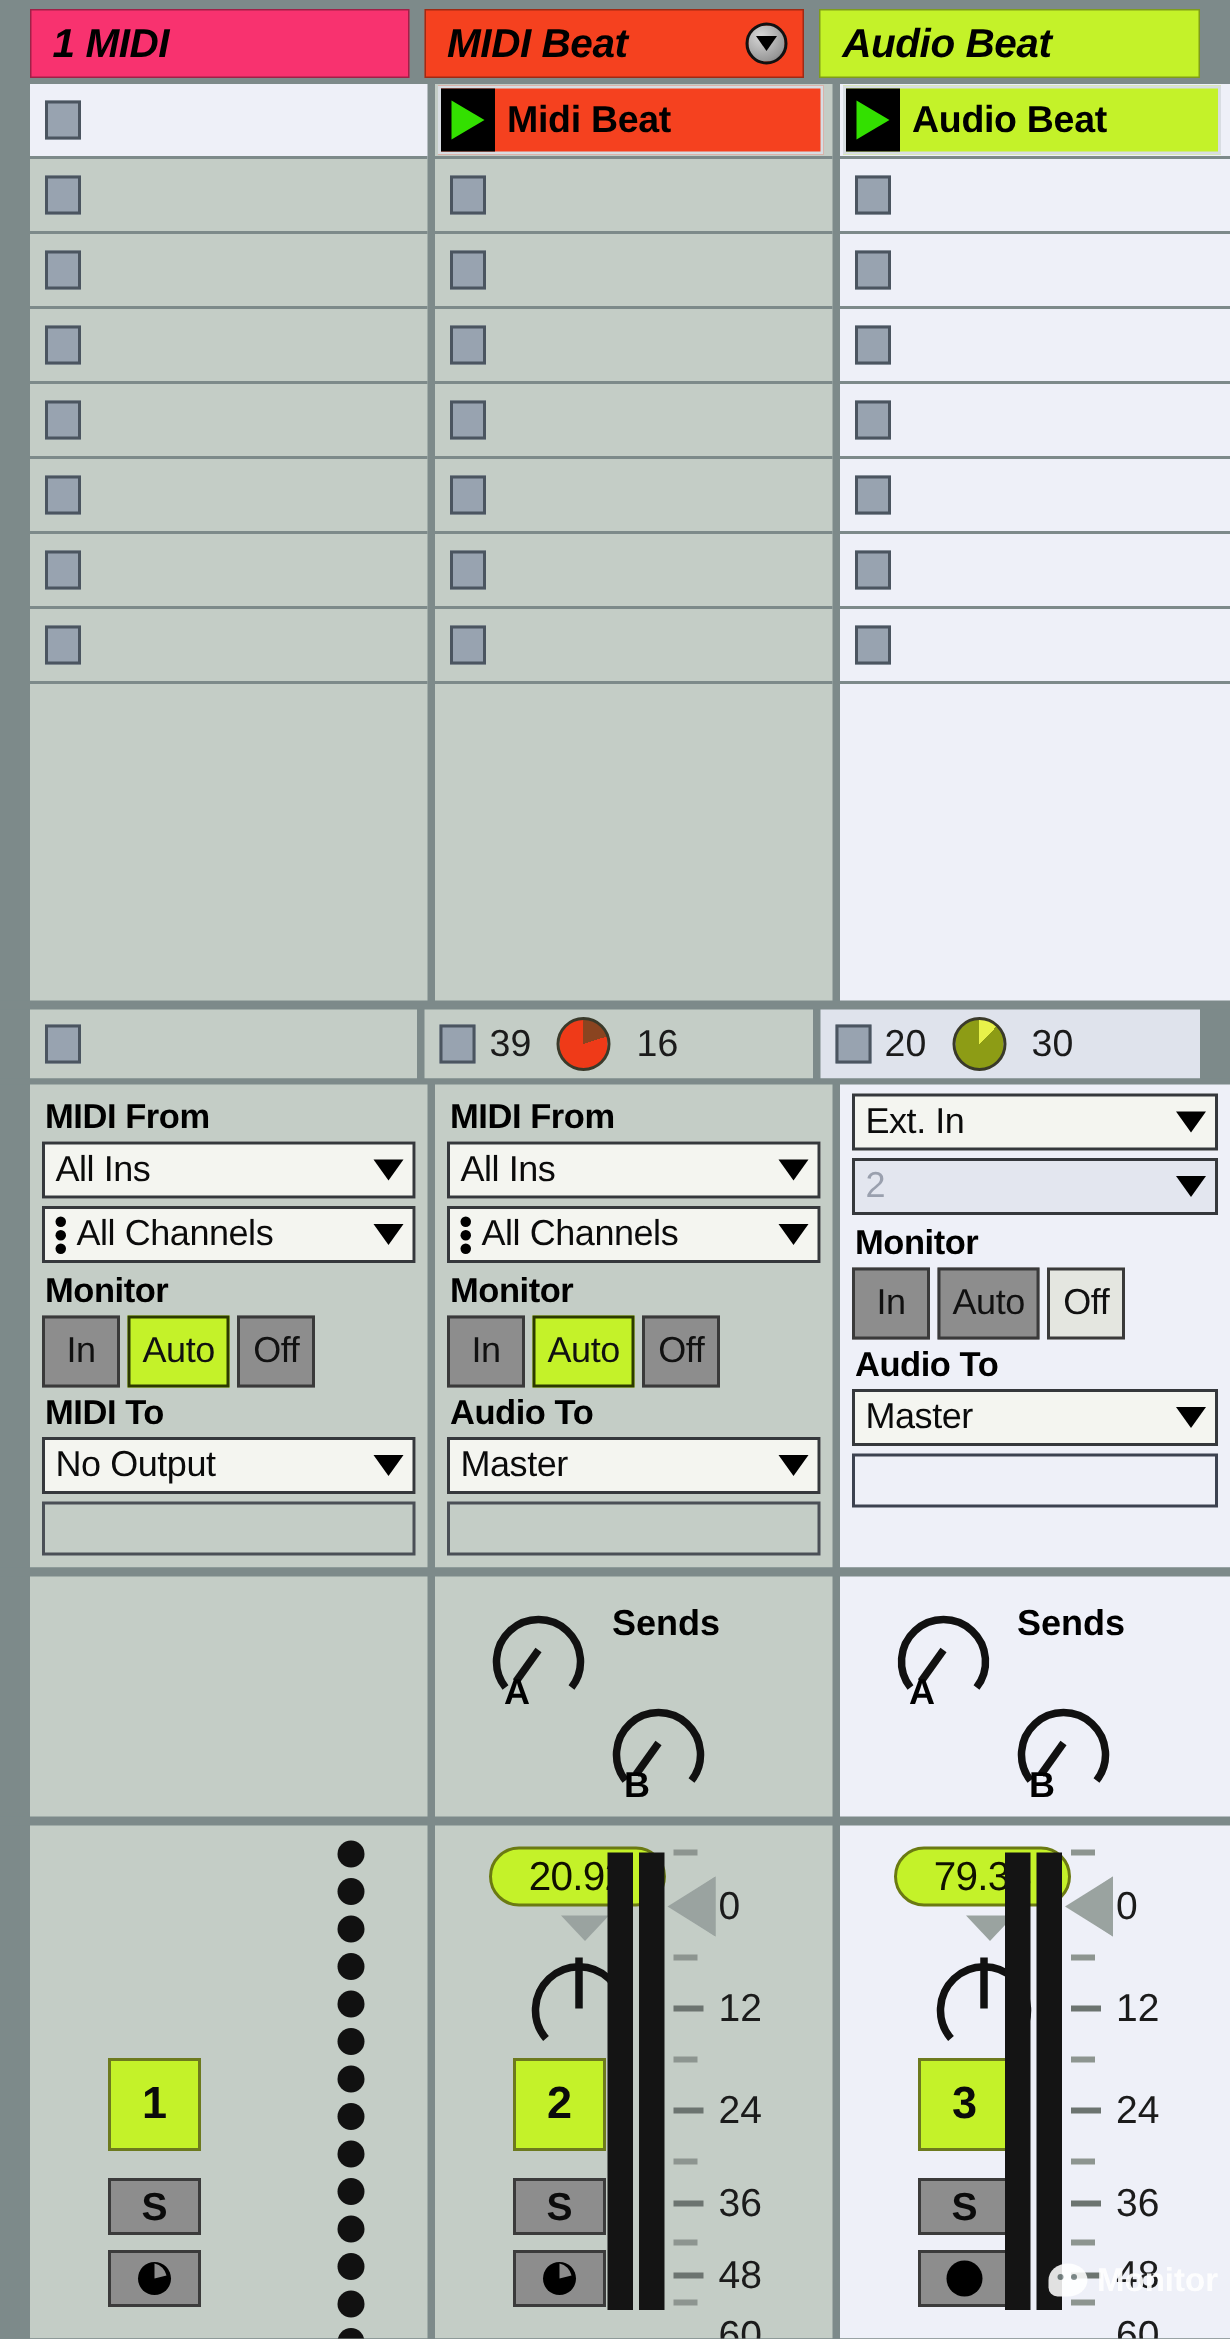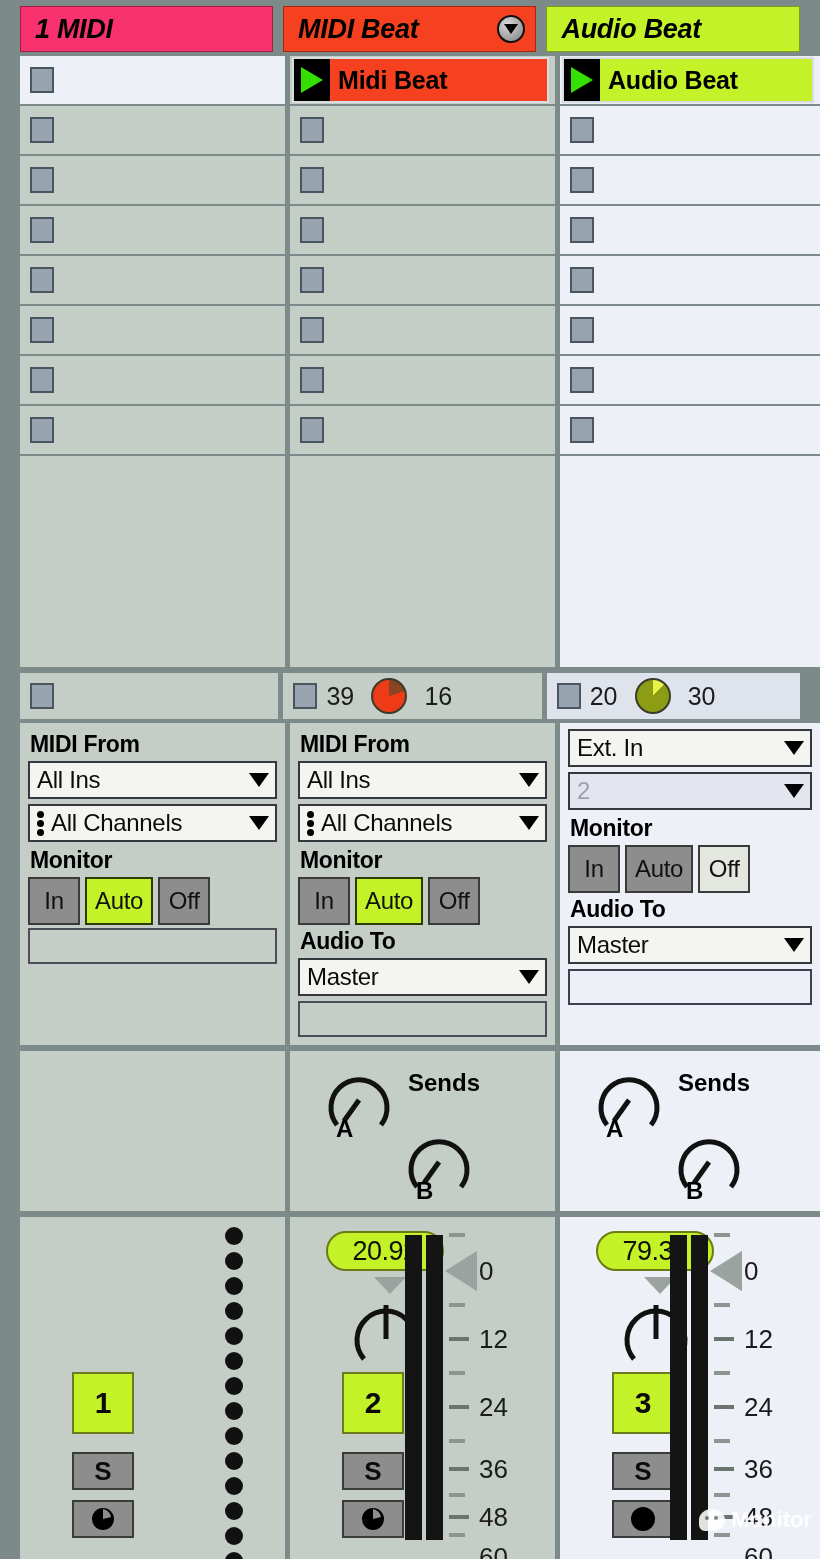--- a/index.html
+++ b/index.html
@@ -485,20 +485,25 @@
             <b></b>
           </span>
         <span>All Channels</span>
         <span class="arrow"></span>
       </div>
       <div class="io-label">Monitor</div>
       <div class="mon-row">
         <span class="mon-btn">In</span>
         <span class="mon-btn on">Auto</span>
         <span class="mon-btn">Off</span>
+      </div>
+      <div class="io-label">MIDI To</div>
+      <div class="chooser">
+        <span>No Output</span>
+        <span class="arrow"></span>
       </div>
       <div class="blank-strip"></div>
     </div>
 
     <div class="io t2">
       <div class="io-label">MIDI From</div>
       <div class="chooser">
         <span>All Ins</span>
         <span class="arrow"></span>
       </div>

